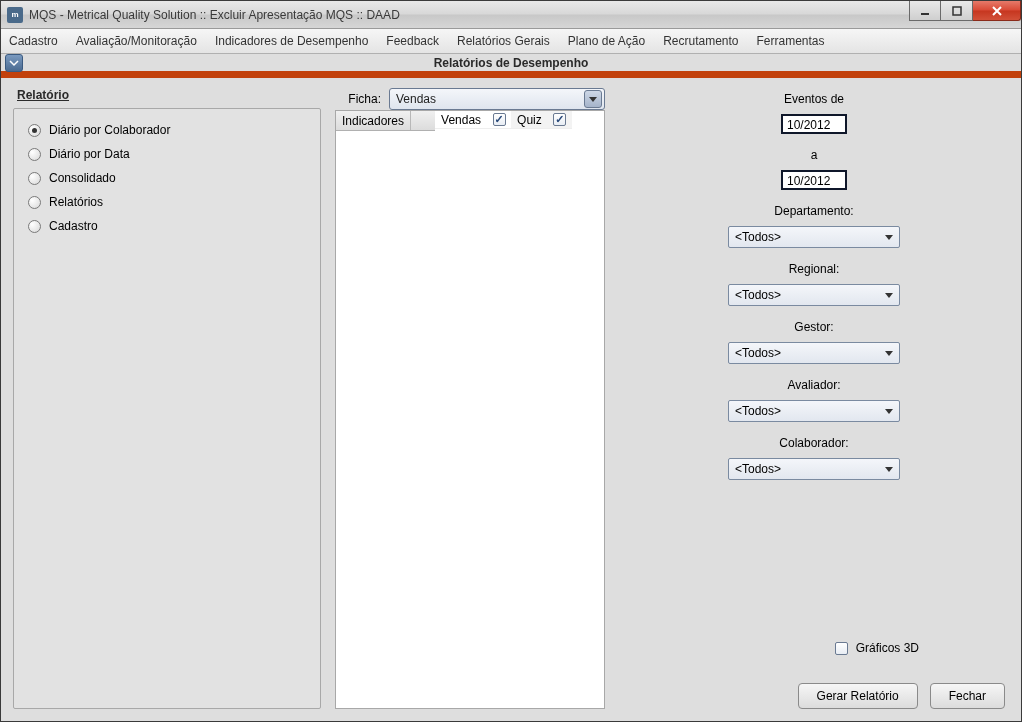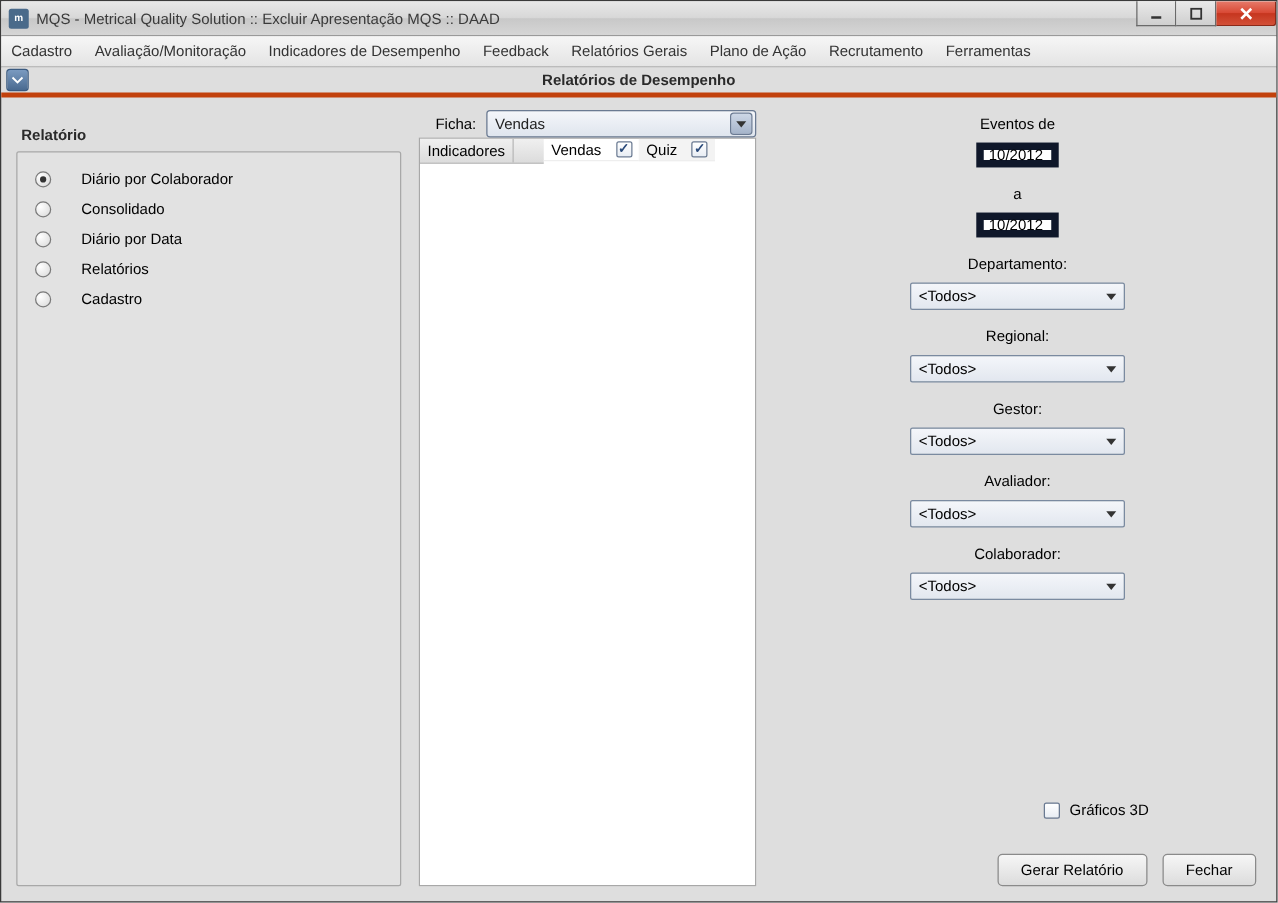--- a/index.html
+++ b/index.html
@@ -59,21 +59,21 @@
     align-items: center;
     padding: 0 8px;
     gap: 18px;
     border-bottom: 1px solid #b0b0b0;
     color: #333;
   }
   .menubar span { cursor: default; }
   .pageheader {
     height: 24px;
     background: #dedede;
-    border-bottom: 4px solid #c2410c;
+    border-bottom: 7px solid #c2410c;
     display:flex; align-items:center;
     position: relative;
   }
   .pageheader .togglebtn {
     width: 18px; height: 18px;
     margin-left: 4px;
     background: linear-gradient(to bottom,#7a9ac0,#4a6a90);
     border:1px solid #3a5a80;
     border-radius:3px;
     display:flex;align-items:center;justify-content:center;
@@ -87,29 +87,29 @@
   .content {
     flex:1;
     padding: 10px 12px 12px 12px;
     display:flex;
     gap: 14px;
   }
   .col-left {
     width: 308px;
     display:flex; flex-direction:column;
   }
-  .col-left .grouplabel { font-weight:bold; color:#2a2a2a; margin: 13px 0 6px 4px; }
+  .col-left .grouplabel { font-weight:bold; color:#2a2a2a; margin: 0 0 6px 4px; text-decoration: underline; }
   .leftpanel {
     flex:1;
     background:#e2e2e2;
     border:1px solid #a8a8a8;
     border-radius:2px;
     padding: 14px 14px;
   }
-  .radio-row { display:flex; align-items:center; gap:24px; margin-bottom:10px; }
+  .radio-row { display:flex; align-items:center; gap:8px; margin-bottom:10px; }
   .radio-outer {
     width:13px;height:13px;border:1px solid #7a7a7a;border-radius:50%;
     background:radial-gradient(circle at 30% 30%, #fff, #d8d8d8);
     display:flex;align-items:center;justify-content:center;
   }
   .radio-outer.checked::after{
     content:"";width:5px;height:5px;border-radius:50%;background:#333;
   }
   .col-mid {
     width: 270px;
@@ -172,24 +172,24 @@
     display:flex;flex-direction:column;
     padding-top: 4px;
   }
   .r-row {
     display:flex; align-items:center; justify-content:flex-end;
     gap:8px; margin-bottom:14px;flex-direction:column;
   }
   .r-row .rlbl { text-align:right; }
   .txtinput {
     width:66px; height:20px;
-    border:6px solid #0f172a;
+    border:2px solid #0f172a;
     background:#fff;
     padding:0 4px;
-    display:flex;align-items:center;
+    display:flex;align-items:flex-end;
   }
   .select {
     width:172px; height:22px;
     background:linear-gradient(to bottom,#f4f6fa,#e2e7ef);
     border:1px solid #7a8aa0;
     border-radius:2px;
     display:flex;align-items:center;
     padding:0 2px 0 6px;
   }
   .select .sval{flex:1;}
@@ -267,25 +267,25 @@
 
     <div class="col-left">
       <div class="grouplabel">Relatório</div>
       <div class="leftpanel">
         <div class="radio-row">
           <div class="radio-outer checked"></div>
           <span>Diário por Colaborador</span>
         </div>
         <div class="radio-row">
           <div class="radio-outer"></div>
-          <span>Consolidado</span>
+          <span>Diário por Data</span>
         </div>
         <div class="radio-row">
           <div class="radio-outer"></div>
-          <span>Diário por Data</span>
+          <span>Consolidado</span>
         </div>
         <div class="radio-row">
           <div class="radio-outer"></div>
           <span>Relatórios</span>
         </div>
         <div class="radio-row">
           <div class="radio-outer"></div>
           <span>Cadastro</span>
         </div>
       </div>

